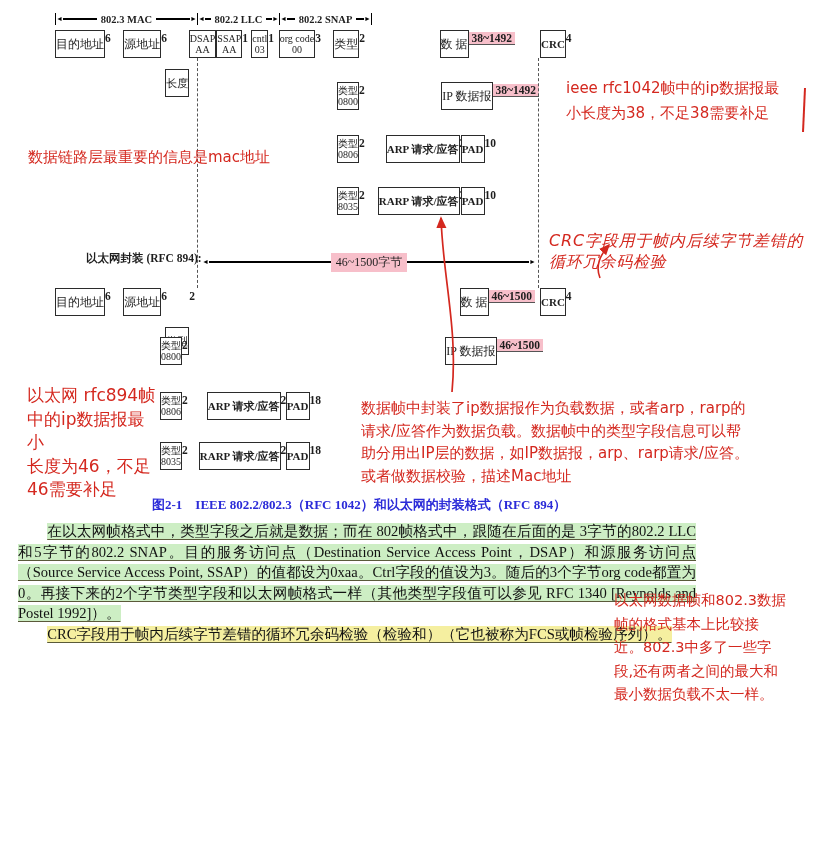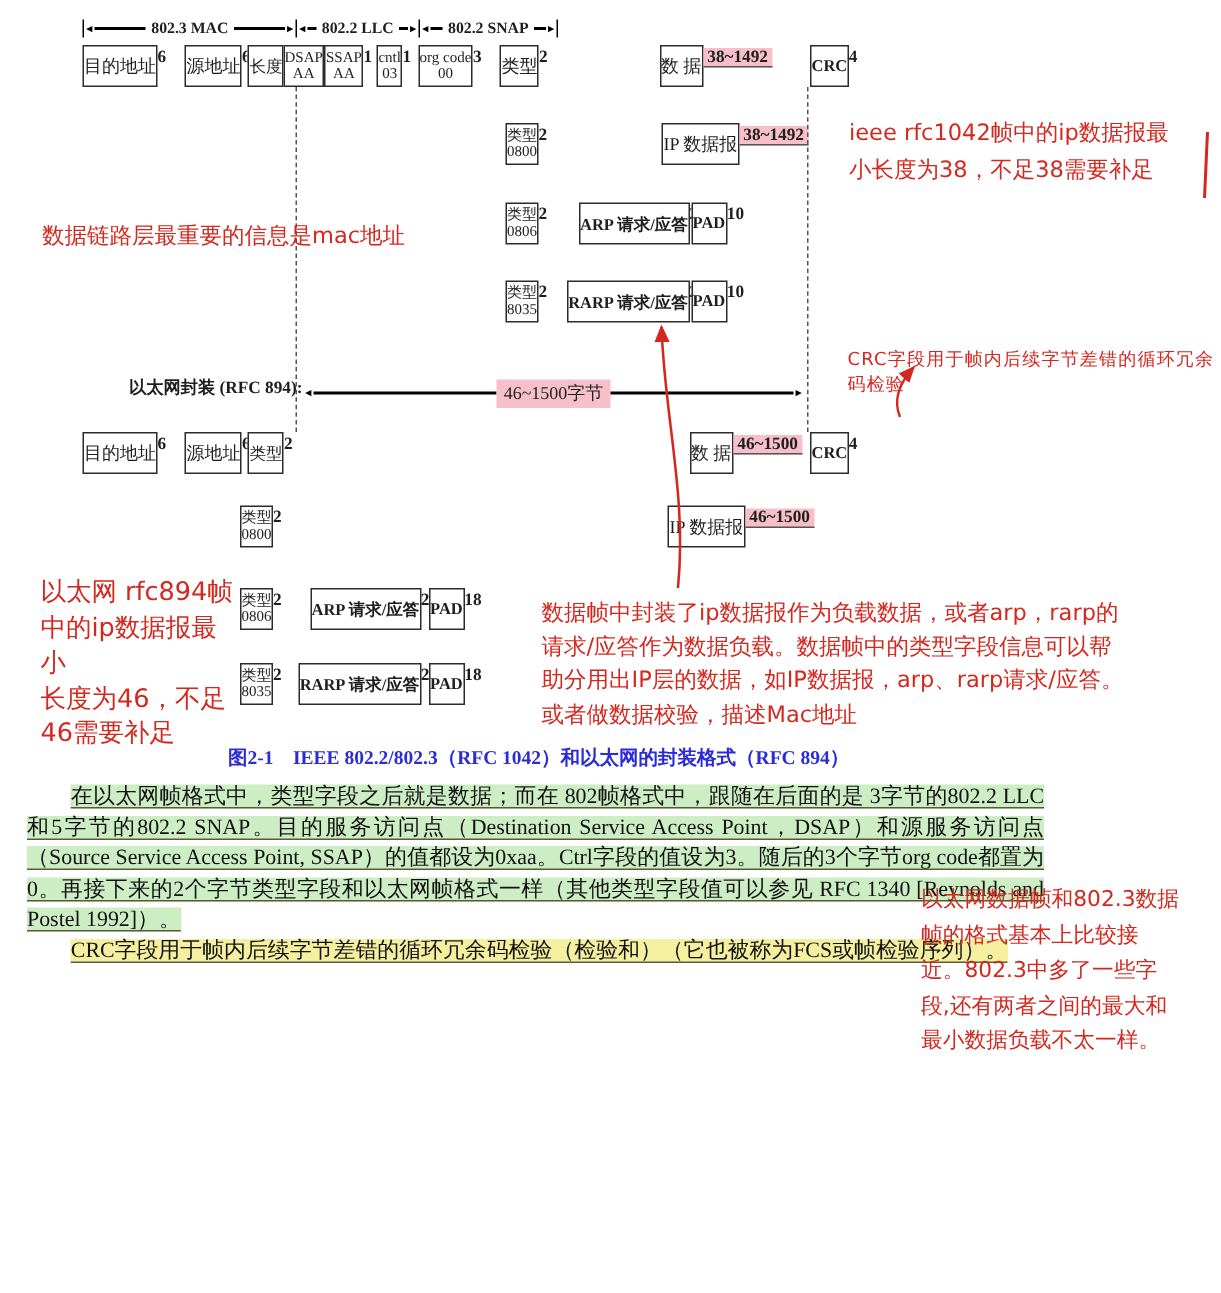--- a/index.html
+++ b/index.html
@@ -21,21 +21,21 @@
   .frow{position:absolute;display:flex;align-items:flex-start;}
   .fcol{display:flex;flex-direction:row;}
   .frow .fcol + .fcol{margin-left:-1px;justify-content:flex-end;}
   .fbox{
     border:1.4px solid #2b2b2b;background:#fff;box-sizing:border-box;
     height:28px;display:flex;align-items:center;justify-content:center;
     font:12px "Liberation Serif",serif;text-align:center;white-space:nowrap;
   }
   .fbox.two{flex-direction:column;font-size:10px;line-height:1.15;}
   .fbox.bold{font-weight:bold;font-size:11px;}
-  .fbox.small{font-size:11px;}
+  .fbox.small{font-size:11px;margin-top:39px;}
   .fnum{
     font:bold 11.5px "Liberation Serif",serif;text-align:center;
     padding-top:1px;height:15px;line-height:14px;
   }
   .pinkv{background:var(--pink);padding:0 3px;border-bottom:1px solid #555;font-weight:bold;}
   
   .spanrow{position:absolute;display:flex;}
   .aspan{display:flex;align-items:center;height:12px;box-sizing:border-box;border-left:1.4px solid #000;}
   .aspan.last{border-right:1.4px solid #000;}
   .aspan.nobar{border:none;}
@@ -334,21 +334,21 @@
       </marker>
     </defs>
     <path d="M600,278 C595,266 600,255 609,245" stroke="#d4281f" stroke-width="1.6" fill="none" marker-end="url(#mr)"></path>
     <path d="M452,392 C458,330 443,278 441,218" stroke="#d4281f" stroke-width="1.7" fill="none" marker-end="url(#mr)"></path>
     <path d="M805,88 L803,132" stroke="#d4281f" stroke-width="2" fill="none"></path>
   </svg>
 
   <div class="note" style="left:566px;top:76px;width:248px;font-size:15px;line-height:25px;">ieee rfc1042帧中的ip数据报最
 小长度为38，不足38需要补足</div>
   <div class="note" style="left:28px;top:148px;font-size:15px;">数据链路层最重要的信息是mac地址</div>
-  <div class="note" style="left:565px;top:231px;font-size:12px;letter-spacing:0.8px;">CRC字段用于帧内后续字节差错的循环冗余码检验</div>
+  <div class="note" style="left:549px;top:231px;font-size:16px;letter-spacing:0.8px;font-style:italic;">CRC字段用于帧内后续字节差错的循环冗余码检验</div>
   <div class="note" style="left:27px;top:384px;width:130px;font-size:17px;line-height:23.5px;">以太网 rfc894帧
 中的ip数据报最小
 长度为46，不足
 46需要补足</div>
   <div class="note" style="left:361px;top:397px;width:456px;font-size:15px;line-height:22.5px;">数据帧中封装了ip数据报作为负载数据，或者arp，rarp的
 请求/应答作为数据负载。数据帧中的类型字段信息可以帮
 助分用出IP层的数据，如IP数据报，arp、rarp请求/应答。
 或者做数据校验，描述Mac地址</div>
   <div class="note" style="left:614px;top:589px;width:200px;font-size:14.5px;line-height:23.5px;">以太网数据帧和802.3数据
 帧的格式基本上比较接

